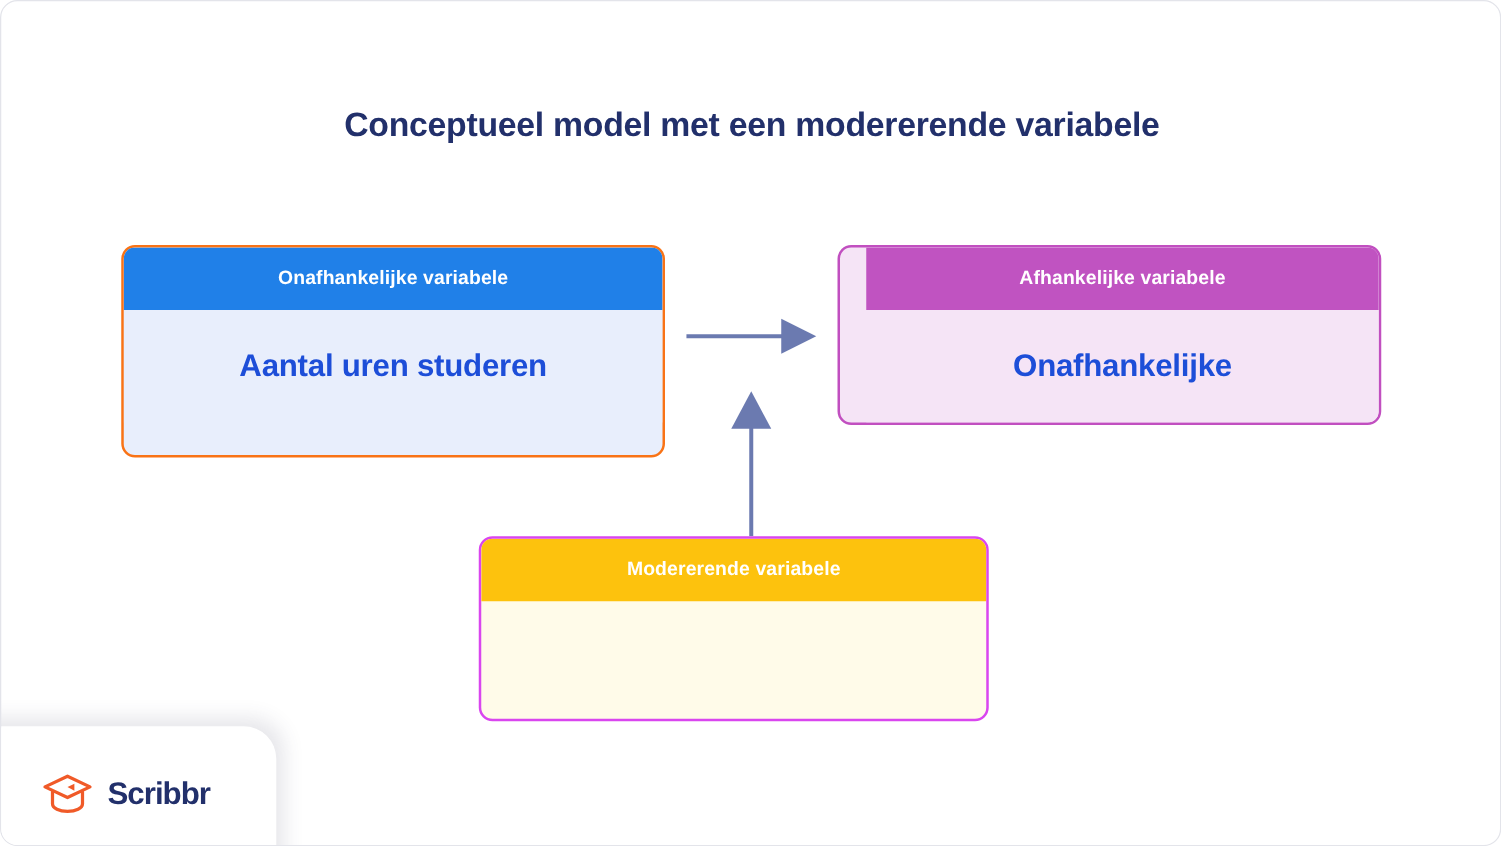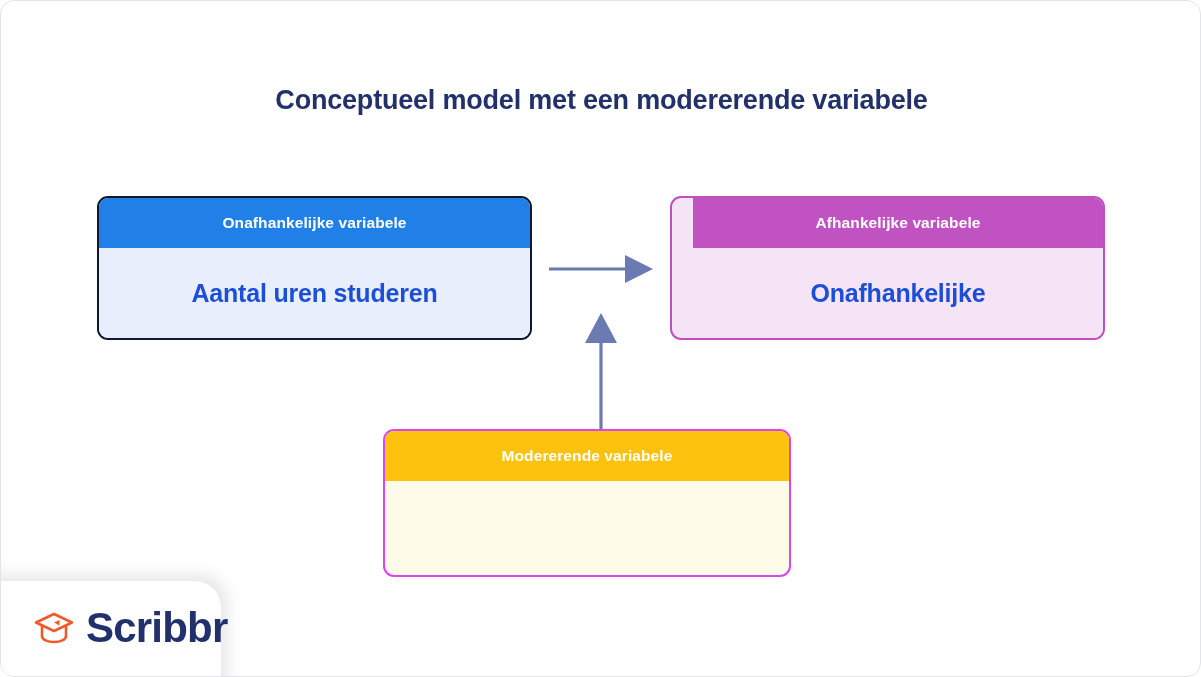--- a/index.html
+++ b/index.html
@@ -62,22 +62,22 @@
     font-weight: bold;
     color: #1d4ed8;
     letter-spacing: -0.2px;
   }
 
   
   #box-independent {
     left: 96px;
     top: 195px;
     width: 435px;
-    height: 144px;
-    border: 2px solid #0f172a;
+    height: 170px;
+    border: 2px solid #f97316;
     background: #e8eefc;
   }
   #box-independent .box-header { background: #2080e8; }
   #box-independent .box-body { height: 90px; background: #e8eefc; }
 
   
   #box-dependent {
     left: 669px;
     top: 195px;
     width: 435px;
@@ -130,21 +130,21 @@
   }
   #logo-row {
     position: absolute;
     left: 32px;
     bottom: 24px;
     display: flex;
     align-items: center;
     gap: 11px;
   }
   #logo-wordmark {
-    font-size: 42px;
+    font-size: 25px;
     font-weight: bold;
     color: #22306b;
     letter-spacing: -0.8px;
   }
 </style>
 </head>
 <body>
 
 <div id="canvas">
 

